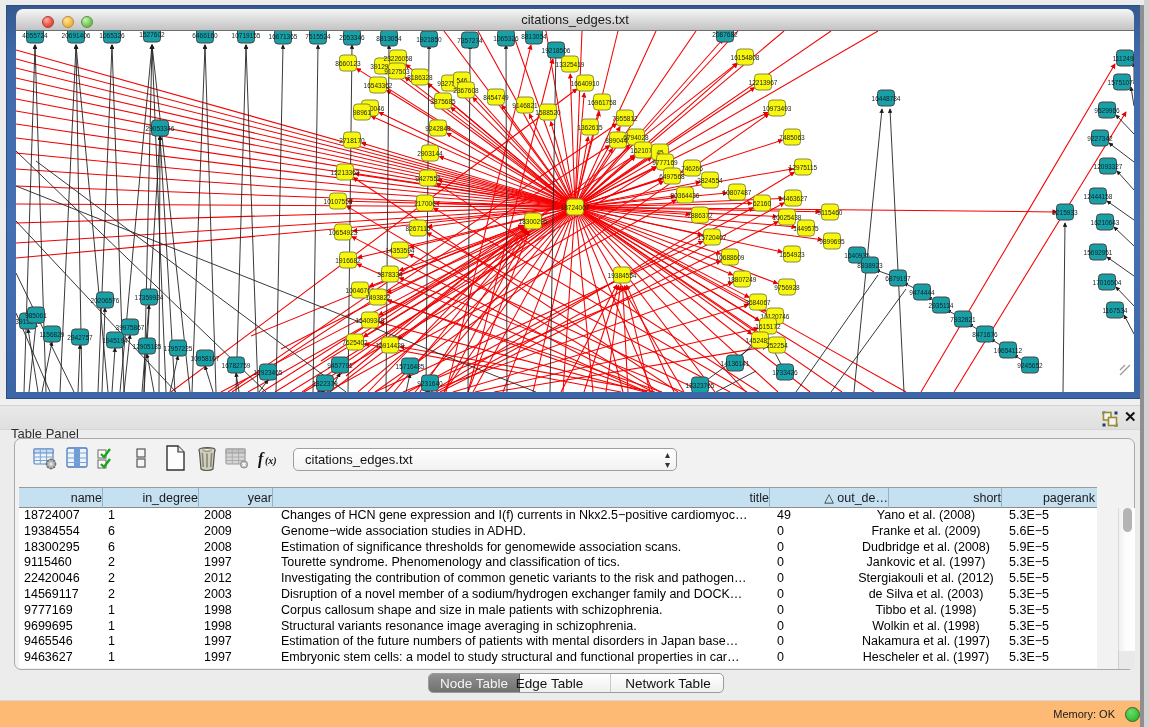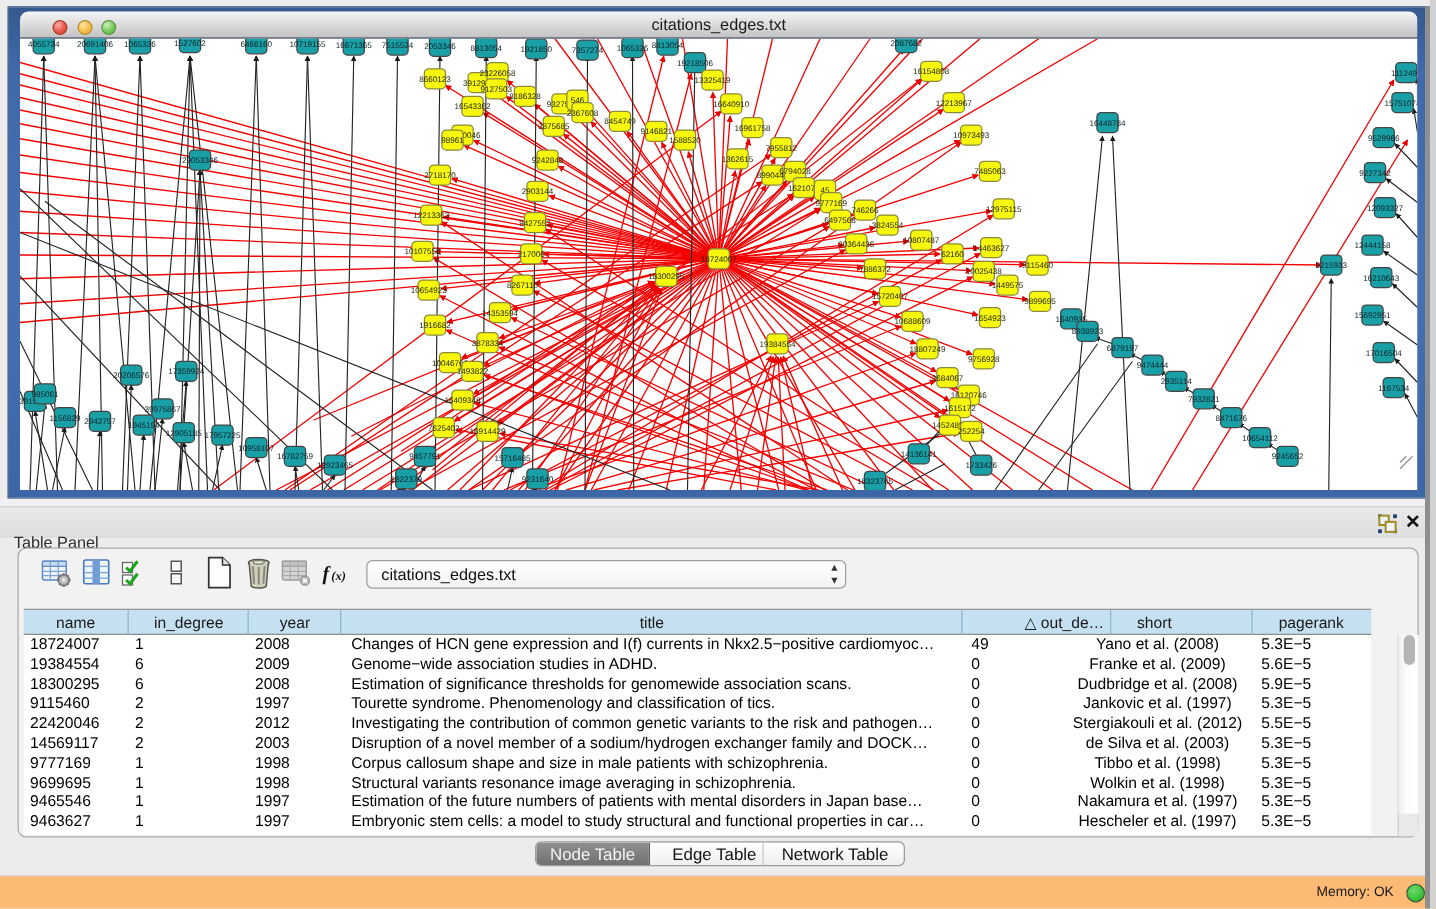--- a/index.html
+++ b/index.html
@@ -12,21 +12,21 @@
 .light { position:absolute; top:6.5px; width:12px; height:12px; border-radius:50%; }
 #canvas { position:absolute; left:0; top:22px; width:1118px; height:361px; background:#fff; }
 #tpheader { position:absolute; left:0; top:399px; width:1149px; height:6px; background:#f0f0f0; }
 #tpbar { position:absolute; left:0; top:405px; width:1149px; height:25px; background:linear-gradient(180deg,#e9e9e9,#dfdfdf); border-top:1px solid #d2d2d2; border-bottom:1px solid #d6d6d6; }
 #tpbar .lab { position:absolute; left:11px; top:20px; font-size:13px; color:#2e2e2e; }
 #container { position:absolute; left:14px; top:438px; width:1121px; height:232px; background:#f2f2f2; border:1px solid #a9a9a9; border-radius:7px; }
 .ticon { position:absolute; top:0; }
 #combo { position:absolute; left:278px; top:9px; width:384px; height:23px; background:linear-gradient(180deg,#ffffff,#f2f2f2); border:1px solid #9f9f9f; border-radius:5px; font-size:13px; color:#111; line-height:21px; padding-left:11px; }
 #combo .arr { position:absolute; right:6px; top:1px; font-size:10px; color:#333; line-height:10px; }
 #thead { position:absolute; left:4px; top:48px; width:1078px; height:21px; background:#c5e0f0; border-top:1px solid #9a9a9a; border-bottom:1px solid #8c8c8c; font-size:12.5px; color:#1a1a1a; }
-#thead .hc { position:absolute; top:0; height:20px; text-align:center; line-height:20px; border-right:1px solid #90b4cc; }
+#thead .hc { position:absolute; top:0; height:20px; text-align:right; line-height:20px; border-right:1px solid #90b4cc; }
 #tbody { position:absolute; left:4px; top:69px; width:1078px; height:160px; background:#fff; overflow:hidden; font-size:12.5px; color:#000; }
 .tr { position:relative; height:15.8px; line-height:15.8px; white-space:nowrap; }
 .tr div { position:absolute; top:0; overflow:hidden; }
 .c0 { left:5px; width:80px; }
 .c1 { left:89px; width:92px; }
 .c2 { left:185px; width:70px; }
 .c3 { left:262px; width:492px; }
 .c4 { left:758px; width:71px; }
 .c5 { left:828px; width:158px; text-align:center; }
 .c6 { left:990px; width:86px; }
@@ -748,21 +748,21 @@
         <div class="c6">5.3E−5</div>
       </div>
   </div>
   <div id="vsb">
       <div class="thumb"></div>
     </div>
   <div id="sbcorner"></div>
 </div>
 <div id="tabs">
   <div class="seg sel" style="left:0;width:91px;">Node Table</div>
-  <div class="seg" style="left:98px;width:89px;">Edge Table</div>
+  <div class="seg" style="left:76px;width:89px;">Edge Table</div>
   <div class="seg" style="left:181px;width:115px;border-left:1px solid #c9c9c9;">Network Table</div>
 </div>
 <div id="status">
   <div class="mem">Memory: OK</div>
   <div class="dot"></div>
 </div>
 <div id="redge1"></div>
 <div id="redge2"></div>
 
 </body></html>

